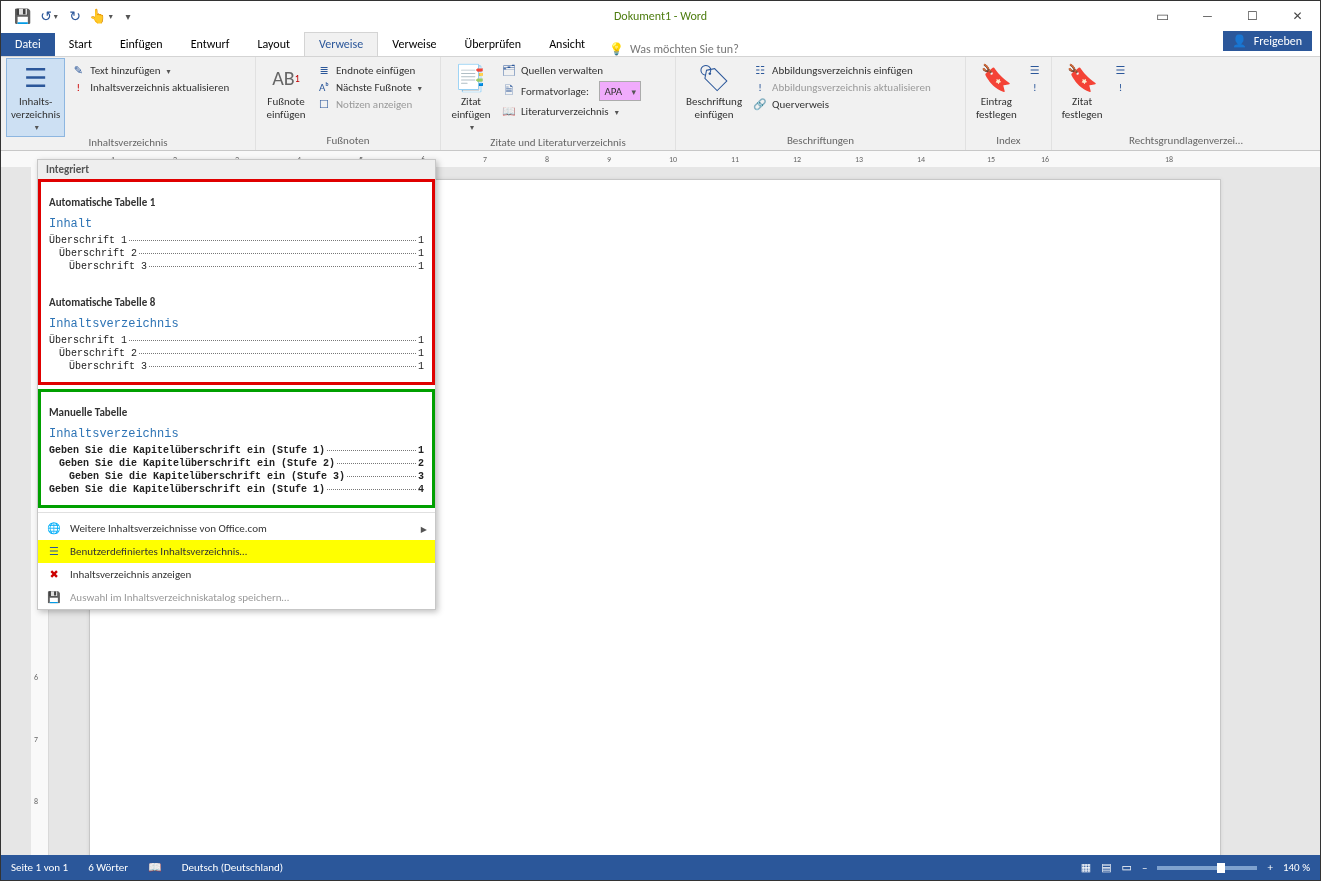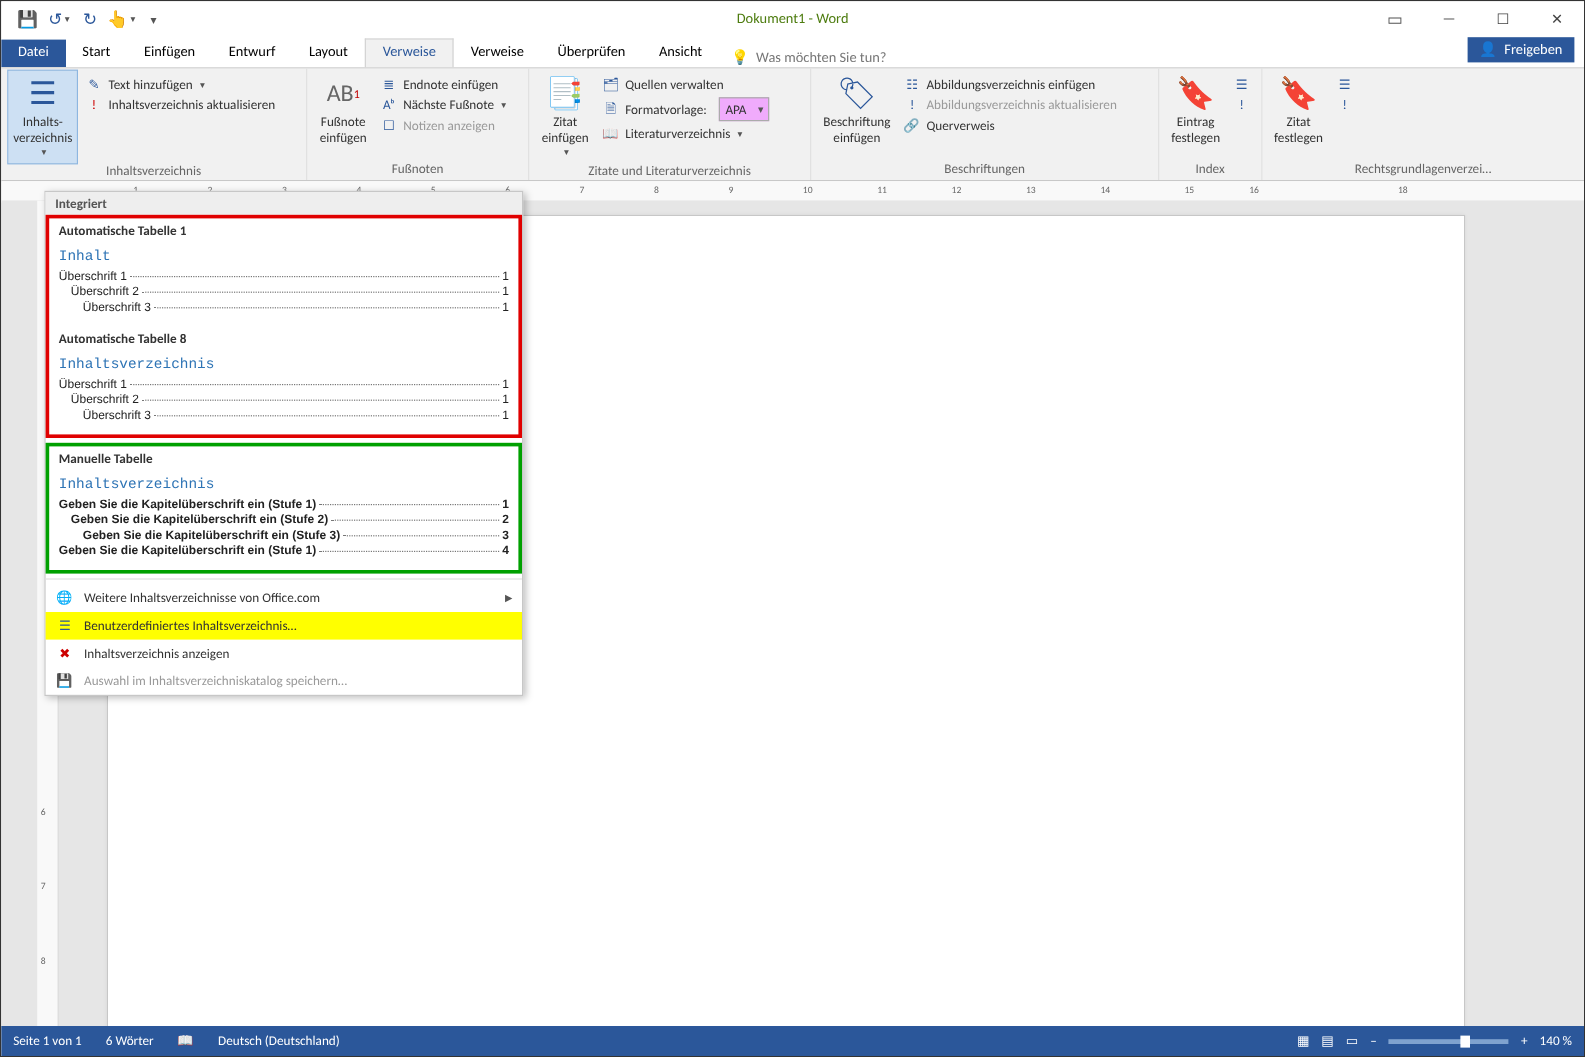--- a/index.html
+++ b/index.html
@@ -29,24 +29,24 @@
   .sel:after{content:"▾";position:absolute;right:4px;color:#555;font-size:9px}
   .down{font-size:8px;color:#555;margin-left:2px}
   .ruler{height:17px;background:#f9f9f9;border-bottom:1px solid #d9d9d9;position:relative;font-size:8px;color:#666}
   .ruler .ticks{position:absolute;left:110px;right:20px;top:0;height:100%}
   .doc-area{position:absolute;left:0;right:0;top:166px;bottom:25px;background:#e6e6e6;overflow:hidden}
   .page{position:absolute;background:#fff;border:1px solid #c7c7c7;box-shadow:0 0 4px rgba(0,0,0,.08)}
   .vruler{position:absolute;left:30px;top:0;bottom:0;width:17px;background:#f9f9f9;border-right:1px solid #d9d9d9;font-size:8px;color:#666}
   
   .gallery{position:absolute;left:36px;top:158px;width:397px;background:#fff;border:1px solid #c7c7c7;box-shadow:2px 2px 6px rgba(0,0,0,.25);z-index:50;font-size:11px}
   .gallery .ghead{background:#eee;padding:3px 8px;font-weight:bold;color:#555}
-  .gpanel{padding:4px 8px 8px;}
+  .gpanel{padding:14px 8px 8px;}
   .gtitle{font-weight:bold;font-size:11px;color:#333;margin-bottom:8px}
   .link-title{color:#2e74b5;font-size:12px;margin-bottom:4px;font-family:Liberation Mono, monospace}
-  .tocline{display:flex;align-items:baseline;font-family:Liberation Sans, sans-serif;font-size:10px;color:#222;margin-bottom:2px;white-space:nowrap}
+  .tocline{display:flex;align-items:baseline;font-family:Liberation Mono, monospace;font-size:10px;color:#222;margin-bottom:2px;white-space:nowrap}
   .tocline .txt{flex:0 0 auto}
   .tocline .dots{flex:1;border-bottom:1px dotted #777;margin:0 2px;position:relative;top:-2px}
   .tocline .pg{flex:0 0 auto}
   .redbox{border:3px solid #e00000}
   .greenbox{border:3px solid #00a000;margin-top:4px}
   .gitem{display:flex;align-items:center;gap:8px;padding:5px 8px;color:#333}
   .gitem .gic{width:16px;text-align:center;color:#2b579a}
   .gitem.disabled{color:#9a9a9a}
   .gitem.yellow{background:#ffff00}
   .gitem .arrow{margin-left:auto;color:#555;font-size:8px}

